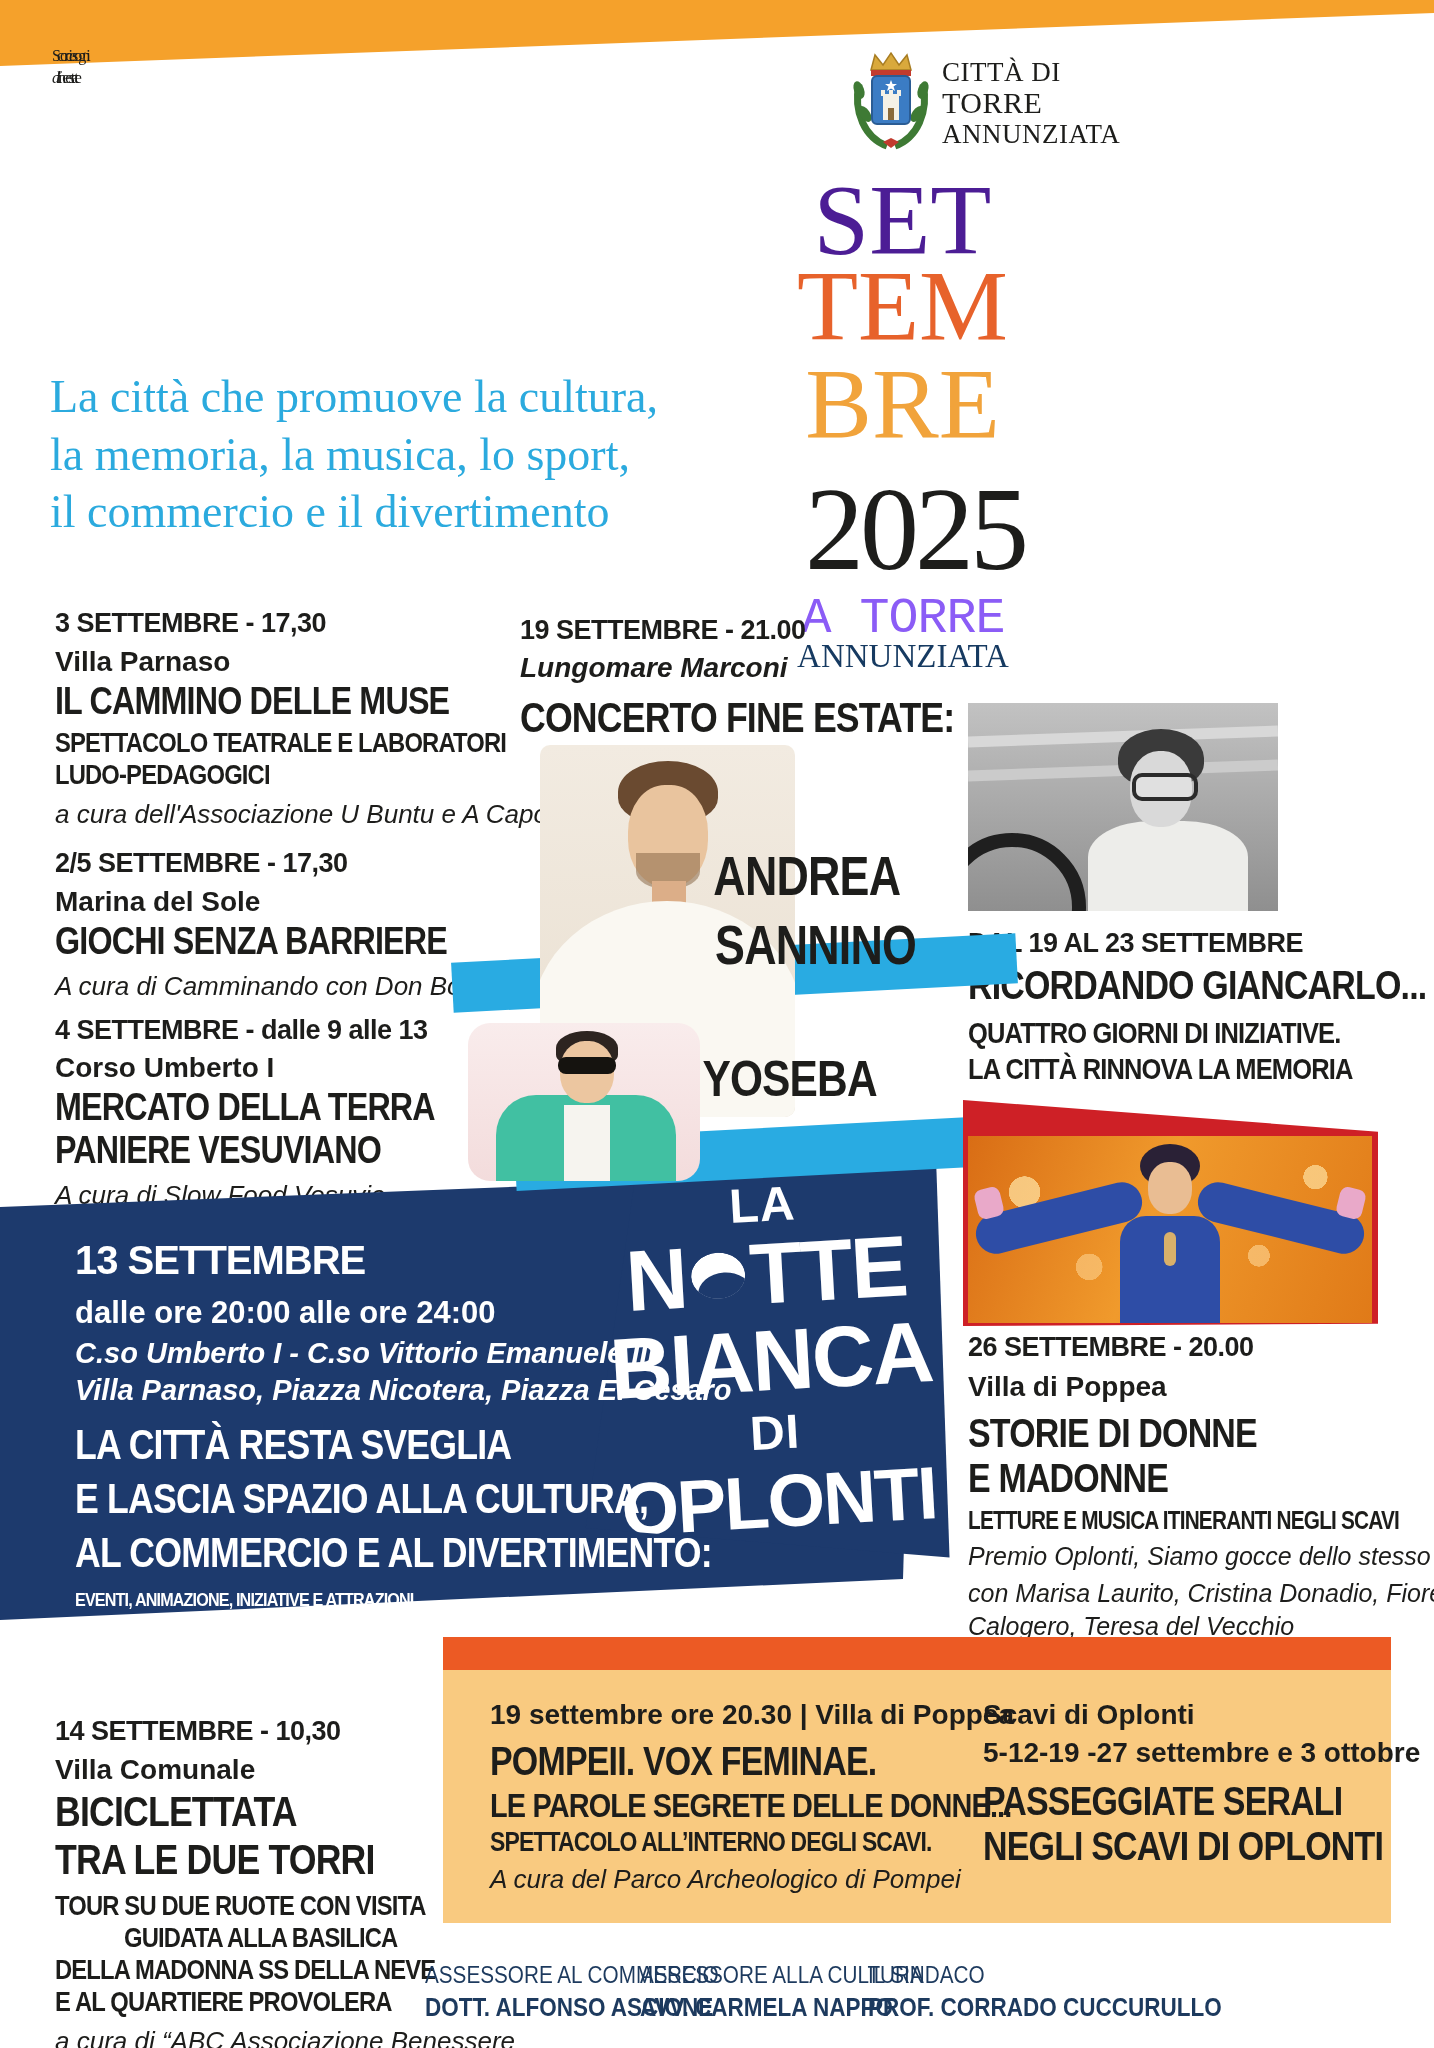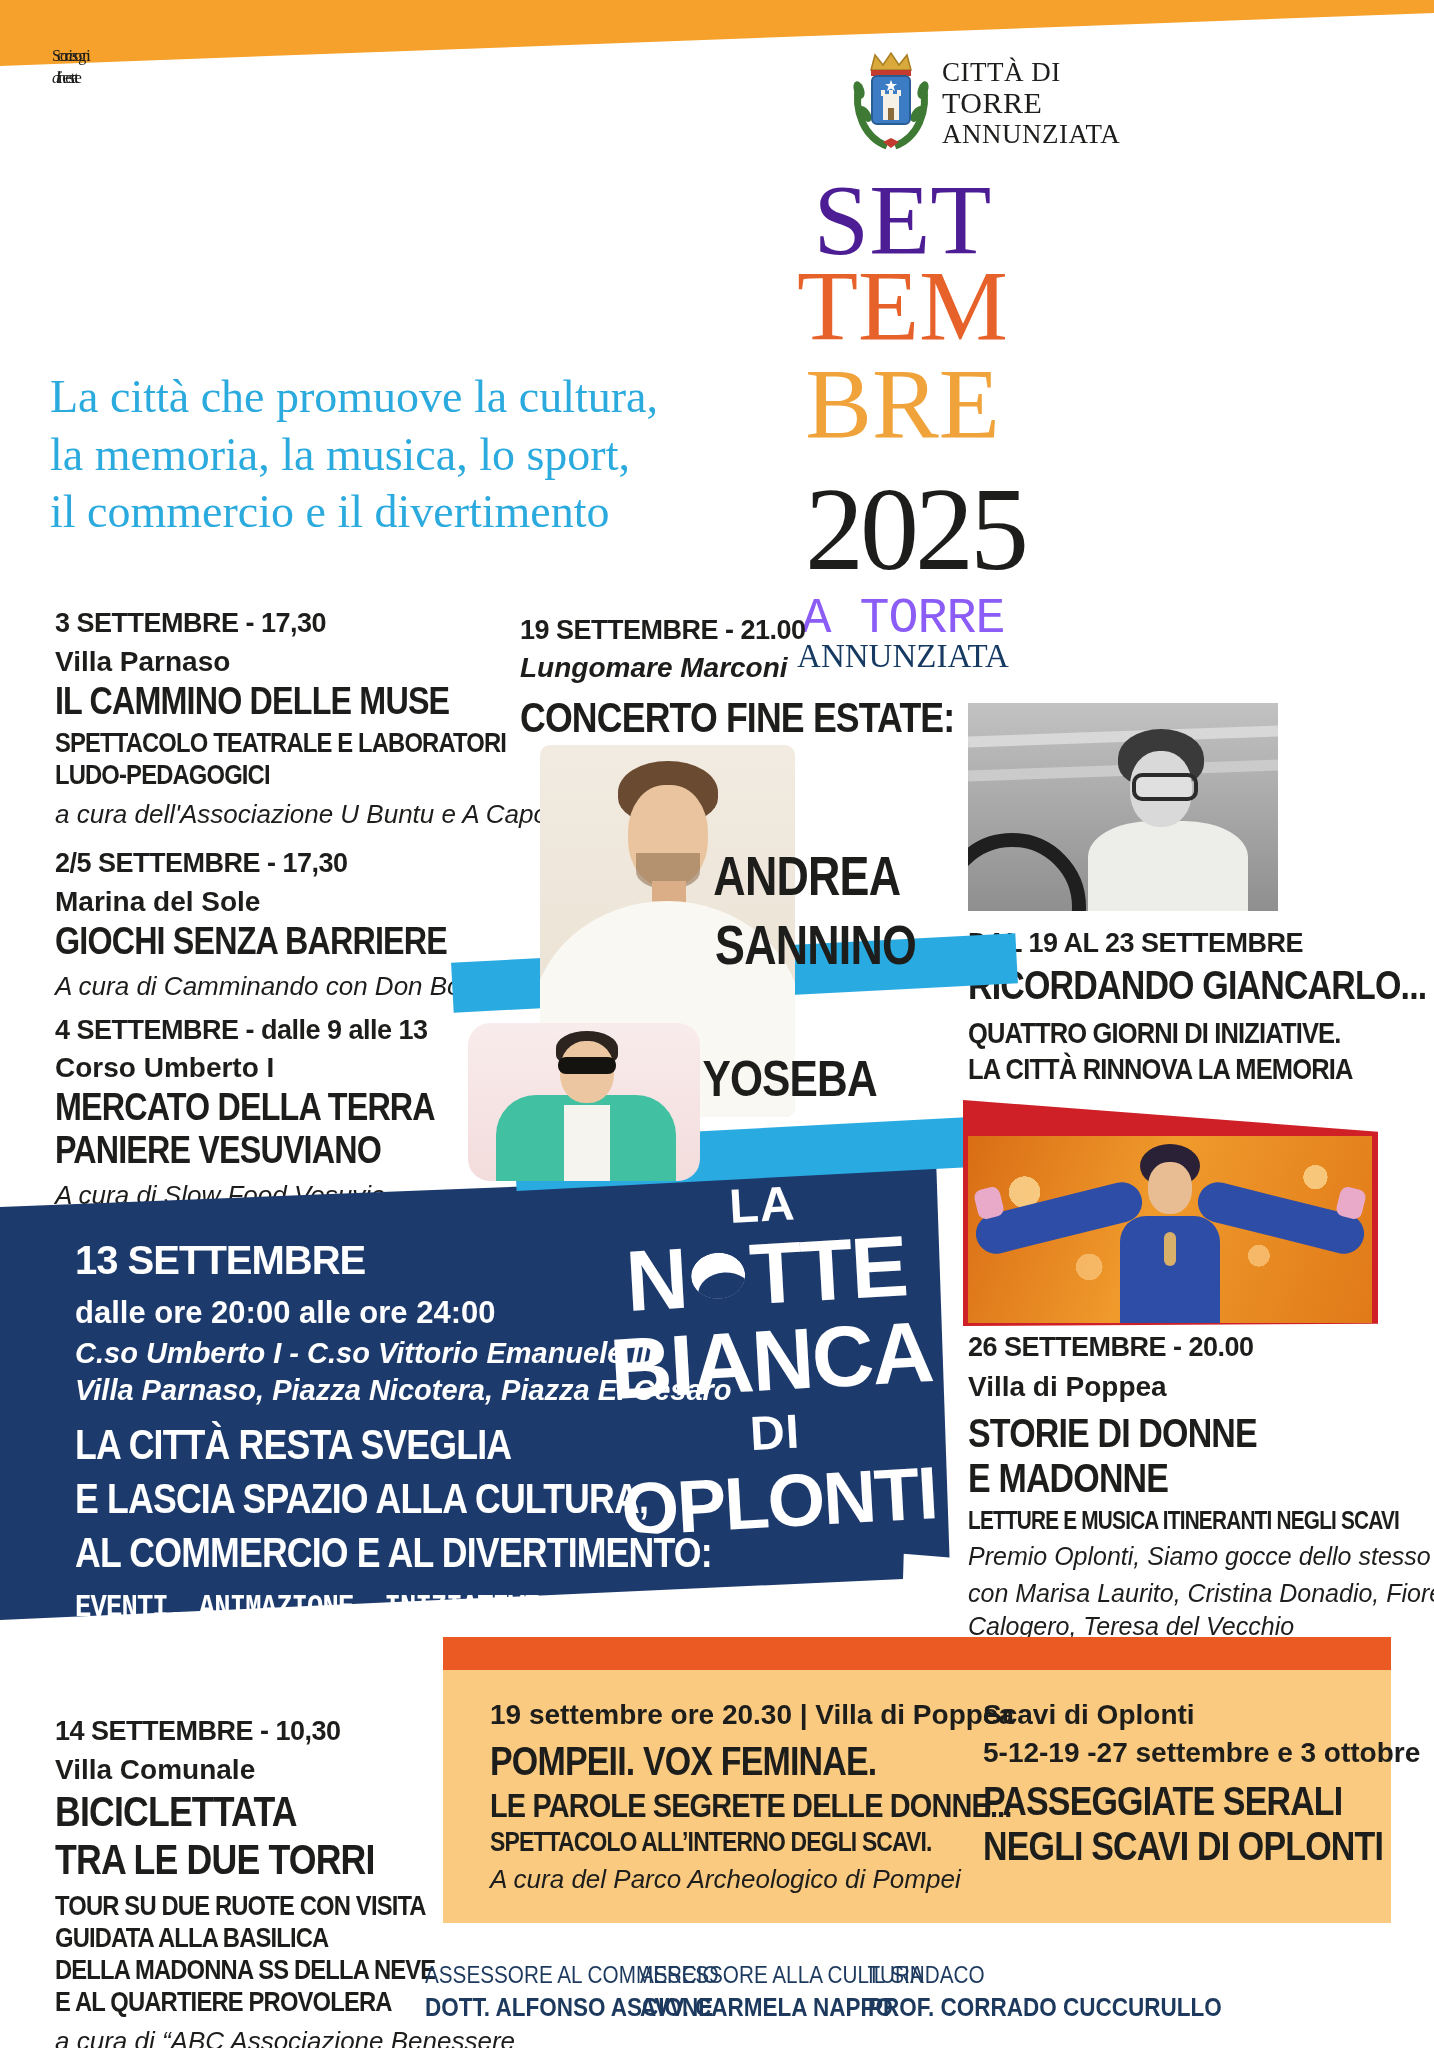--- a/index.html
+++ b/index.html
@@ -218,21 +218,21 @@
 
   <div class="abs navy-banner"></div>
   <div class="abs" style="left:75px;top:1238px;z-index:5;">
     <div class="hl white" style="font-size:40px;">13 SETTEMBRE</div>
     <div class="white" style="font-size:31px;font-weight:700;margin-top:12px;">dalle ore 20:00 alle ore 24:00</div>
     <div class="white it" style="font-size:29px;font-weight:700;margin-top:6px;">C.so Umberto I  - C.so Vittorio Emanuele III</div>
     <div class="white it" style="font-size:29px;font-weight:700;margin-top:4px;">Villa Parnaso, Piazza Nicotera, Piazza E. Cesaro</div>
     <div class="hl white" style="font-size:42px;margin-top:14px;"><span class="sx85">LA CITTÀ RESTA SVEGLIA</span></div>
     <div class="hl white" style="font-size:42px;margin-top:6px;"><span class="sx85">E LASCIA SPAZIO ALLA CULTURA,</span></div>
     <div class="hl white" style="font-size:42px;margin-top:6px;"><span class="sx85">AL COMMERCIO E AL DIVERTIMENTO:</span></div>
-    <div class="hl white" style="font-size:32px;margin-top:12px;font-family:Liberation Mono, monospace;"><span class="sx85">EVENTI, ANIMAZIONE, INIZIATIVE E ATTRAZIONI</span></div>
+    <div class="hl white" style="font-size:19px;margin-top:12px;"><span class="sx85">EVENTI, ANIMAZIONE, INIZIATIVE E ATTRAZIONI</span></div>
   </div>
 
   <div class="abs notte-box">
     <div class="notte-inner">
       <div class="nl1">LA</div>
       <div class="nl2">
           <span>N</span>
           <span class="moon"></span>
           <span>TTE</span>
         </div>
@@ -263,21 +263,21 @@
     <div class="note" style="margin-top:8px;font-size:25px;">con Marisa Laurito, Cristina Donadio, Fiorenza</div>
     <div class="note" style="margin-top:4px;font-size:25px;">Calogero, Teresa del Vecchio</div>
   </div>
 
   <div class="abs" style="left:55px;top:1716px;">
     <div class="date">14 SETTEMBRE - 10,30</div>
     <div class="venue" style="margin-top:7px;">Villa Comunale</div>
     <div class="hl" style="font-size:42px;margin-top:2px;"><span class="sx85">BICICLETTATA</span></div>
     <div class="hl" style="font-size:42px;"><span class="sx85">TRA LE DUE TORRI</span></div>
     <div class="hl" style="font-size:28px;margin-top:6px;"><span class="sx85">TOUR SU DUE RUOTE CON VISITA</span></div>
-    <div class="hl" style="font-size:28px;"><span class="sx85">GUIDATA ALLA BASILICA</span></div>
+    <div class="hl" style="font-size:28px;text-align:center;"><span class="sx85">GUIDATA ALLA BASILICA</span></div>
     <div class="hl" style="font-size:28px;"><span class="sx85">DELLA MADONNA SS DELLA NEVE</span></div>
     <div class="hl" style="font-size:28px;"><span class="sx85">E AL QUARTIERE PROVOLERA</span></div>
     <div class="note" style="margin-top:8px;">a cura di “ABC Associazione Benessere</div>
     <div class="note" style="margin-top:4px;">Collettivo” e “Free Spirit on Tour APS”</div>
   </div>
 
   <div class="abs orange-box">
     <div class="orange-strip"></div>
     <div class="abs" style="left:47px;top:62px;">
       <div style="font-size:28px;font-weight:700;">19 settembre ore 20.30 | Villa di Poppea</div>

